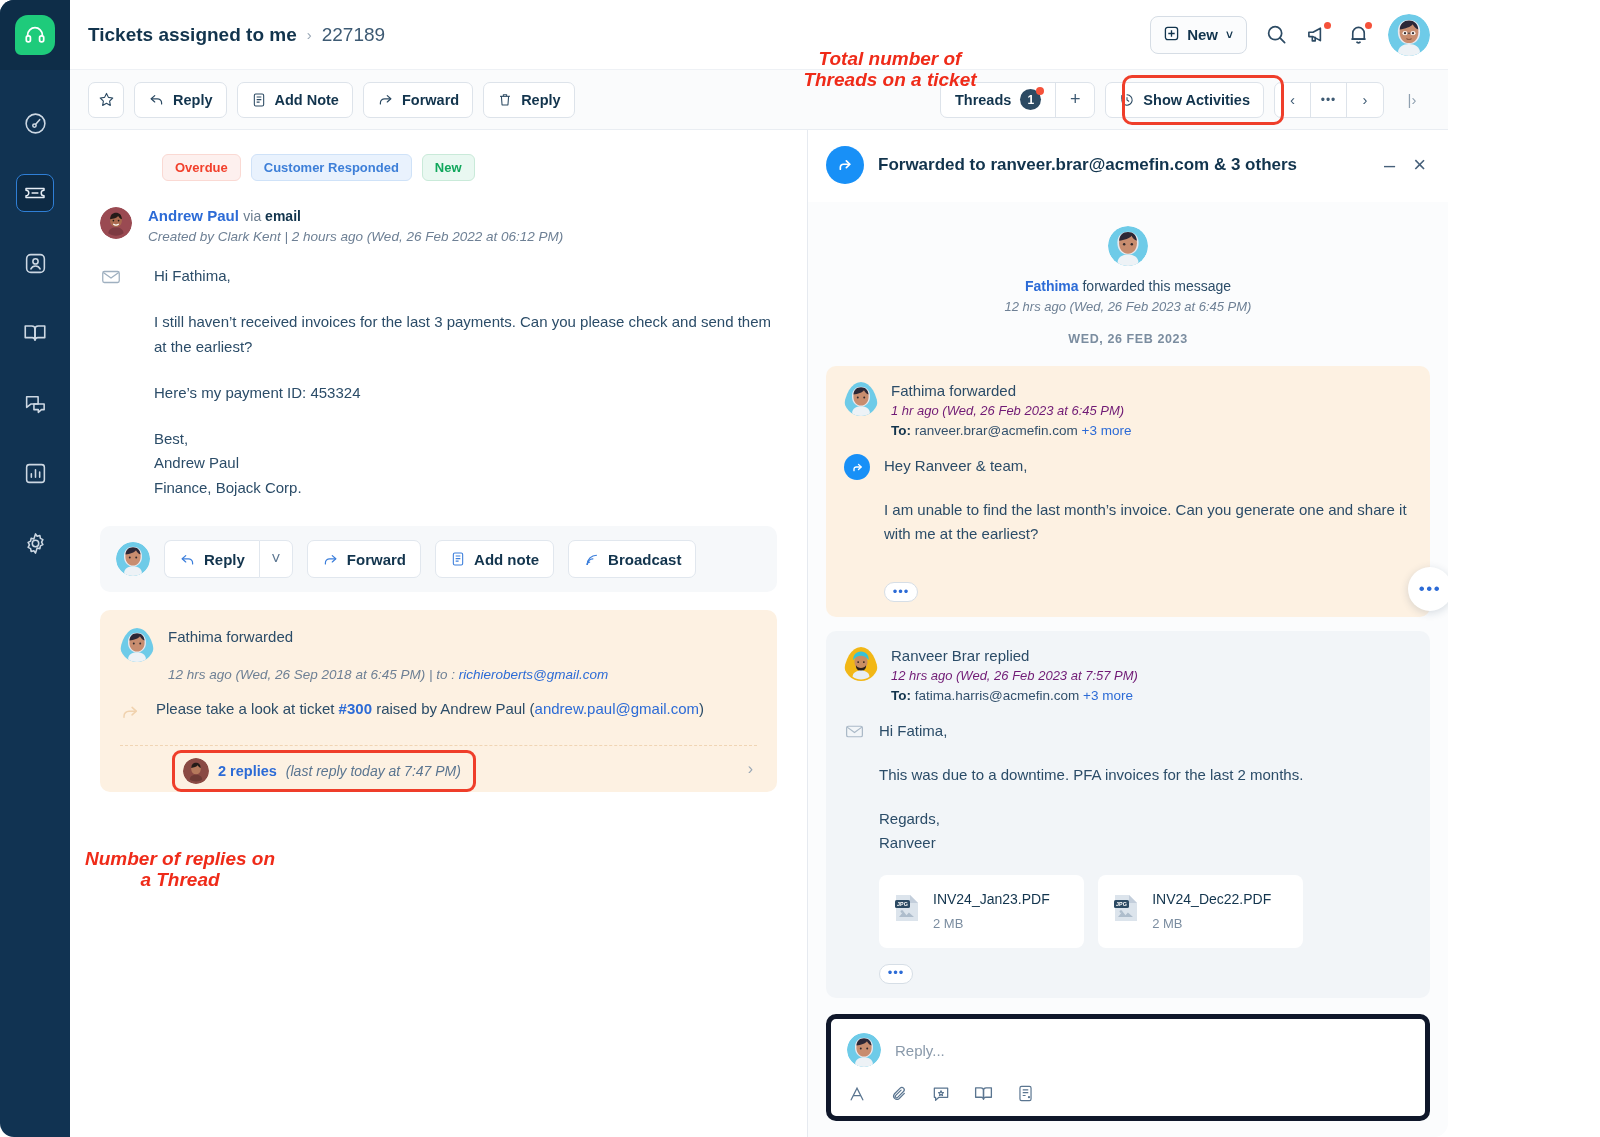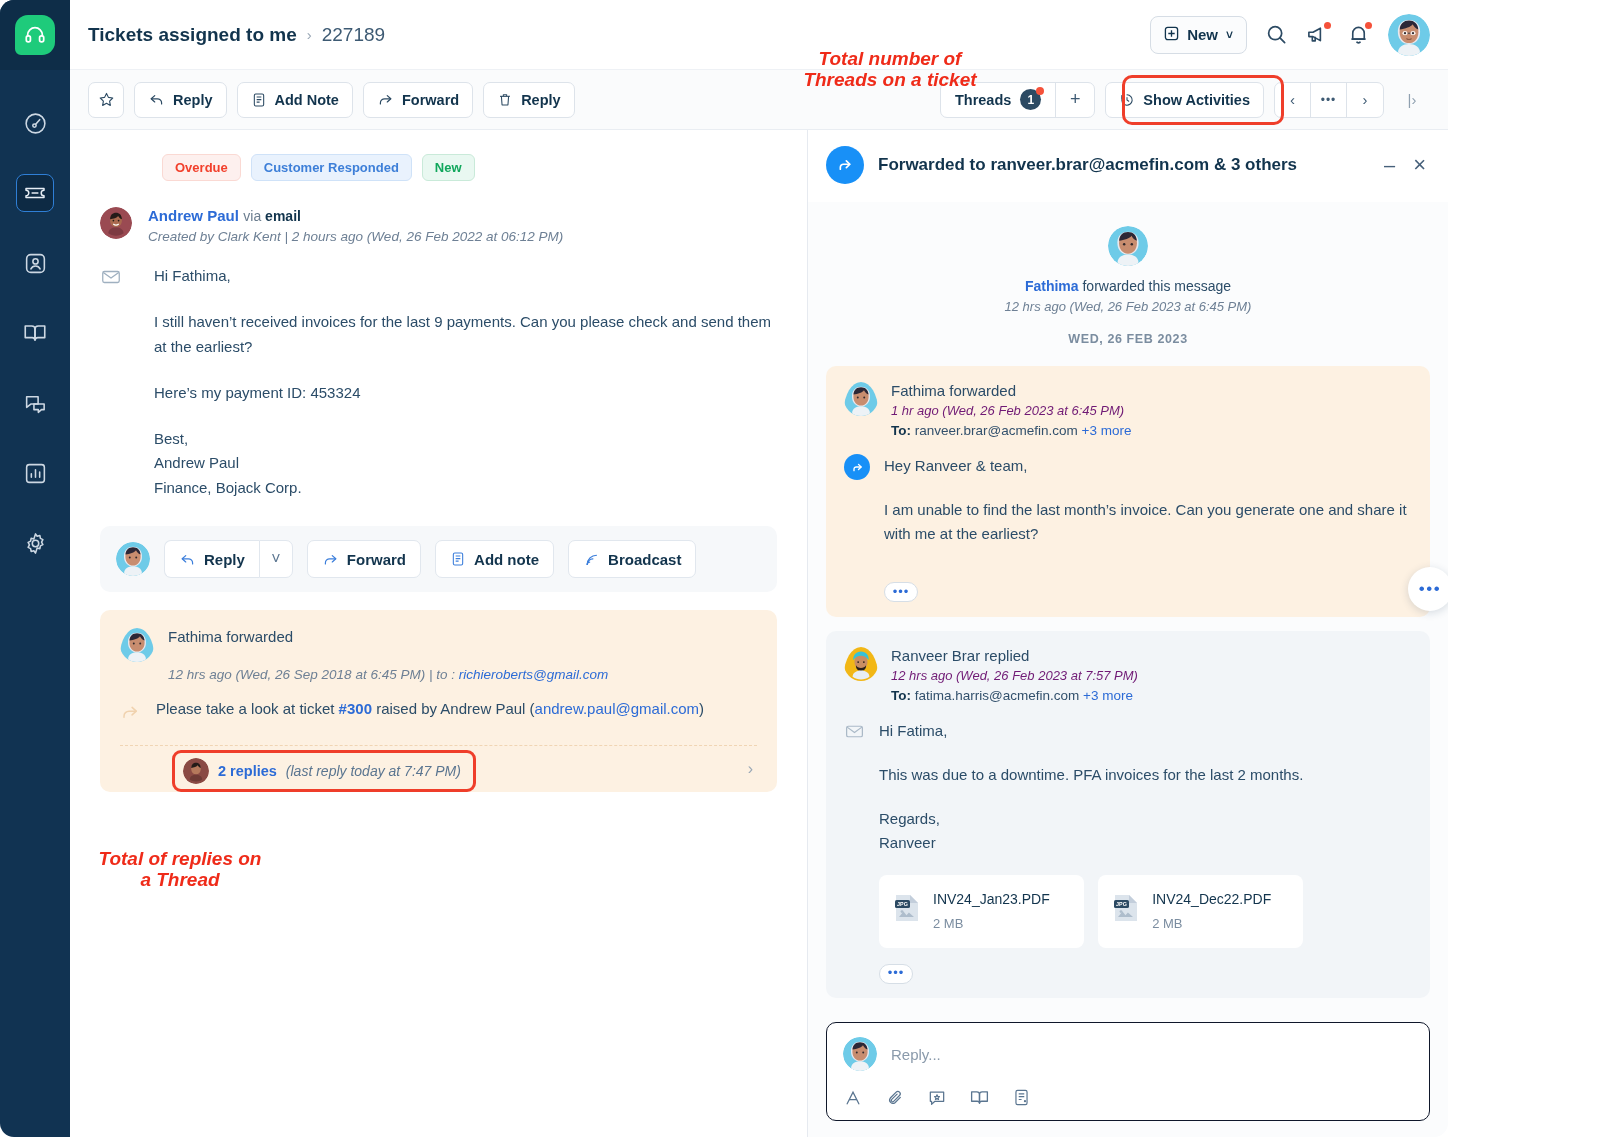--- a/index.html
+++ b/index.html
@@ -303,21 +303,21 @@
   .float-dots {
     position: absolute; right: -22px; top: 36px;
     width: 44px; height: 44px; border-radius: 50%;
     background: #fff; box-shadow: 0 2px 8px rgba(20,50,80,.16);
     display: flex; align-items: center; justify-content: center;
     color: #2c6bd6; font-size: 17px; letter-spacing: 1.5px; cursor: pointer;
   }
 
   .thread-composer-wrap { padding: 14px 18px 16px 18px; background: #fbfcfd; }
   .composer {
-    background: #fff; border: 1px solid #0f172a; border-radius: 10px;
+    background: #fff; border: 5px solid #0f172a; border-radius: 10px;
     padding: 14px 0 12px 16px;
   }
   .composer-top { display: flex; align-items: center; gap: 14px; }
   .composer-ph { font-size: 15px; color: #8a9aab; }
   .composer-tools { display: flex; align-items: center; gap: 22px; margin-top: 16px; color: #5a7590; }
   .ct { cursor: pointer; display: flex; align-items: center; }
 </style>
 </head>
 <body>
 
@@ -558,21 +558,21 @@
 
         <div class="mail-body">
           <span style="padding-top:2px;">
             <svg width="22" height="22" viewBox="0 0 24 24" fill="none" stroke="#9fb0c0" stroke-width="1.4" stroke-linejoin="round">
               <rect x="3" y="6" width="18" height="12" rx="1.8"></rect>
                 <path d="M3.6 7 12 13.2 20.4 7"></path>
             </svg>
           </span>
           <div class="mail-text">
             <p>Hi Fathima,</p>
-            <p>I still haven’t received invoices for the last 9 payments. Can you please check and send them at the earliest?</p>
+            <p>I still haven’t received invoices for the last 3 payments. Can you please check and send them at the earliest?</p>
             <p>Here’s my payment ID: 453324</p>
             <p style="white-space:pre-line;">Best,
 Andrew Paul
 Finance, Bojack Corp.</p>
           </div>
         </div>
 
         <div class="reply-bar">
           <span class="avatar">
             <svg width="34" height="34" viewBox="0 0 42 42">
@@ -664,21 +664,21 @@
                   <path d="M21 27c-5.4 0-10 2.6-10 7.6 2.8 2.2 6.3 3.2 10 3.2s7.2-1 10-3.2c0-5-4.6-7.6-10-7.6z" fill="#6f3b36"></path>
                 </svg>
               </span>
               <span class="replies-link">2 replies</span>
               <span class="replies-time">(last reply today at 7:47 PM)</span>
             </div>
             <span class="replies-chevron">›</span>
           </div>
         </div>
 
-        <div class="annot" style="left:30px; top:848px; width:300px;">Total of replies on
+        <div class="annot" style="left:30px; top:848px; width:300px;">Number of replies on
 a Thread</div>
       </section>
 
       <aside class="thread-pane">
         <div class="thread-head">
           <span class="circle-fwd">
             <svg width="20" height="20" viewBox="0 0 24 24" fill="none" stroke="#ffffff" stroke-width="2" stroke-linecap="round" stroke-linejoin="round">
               <path d="M13.6 7 17.8 11.1l-4.2 4.1"></path>
                 <path d="M17.5 11.1H10a3.6 3.6 0 0 0-3.6 3.6V17"></path>
             </svg>

